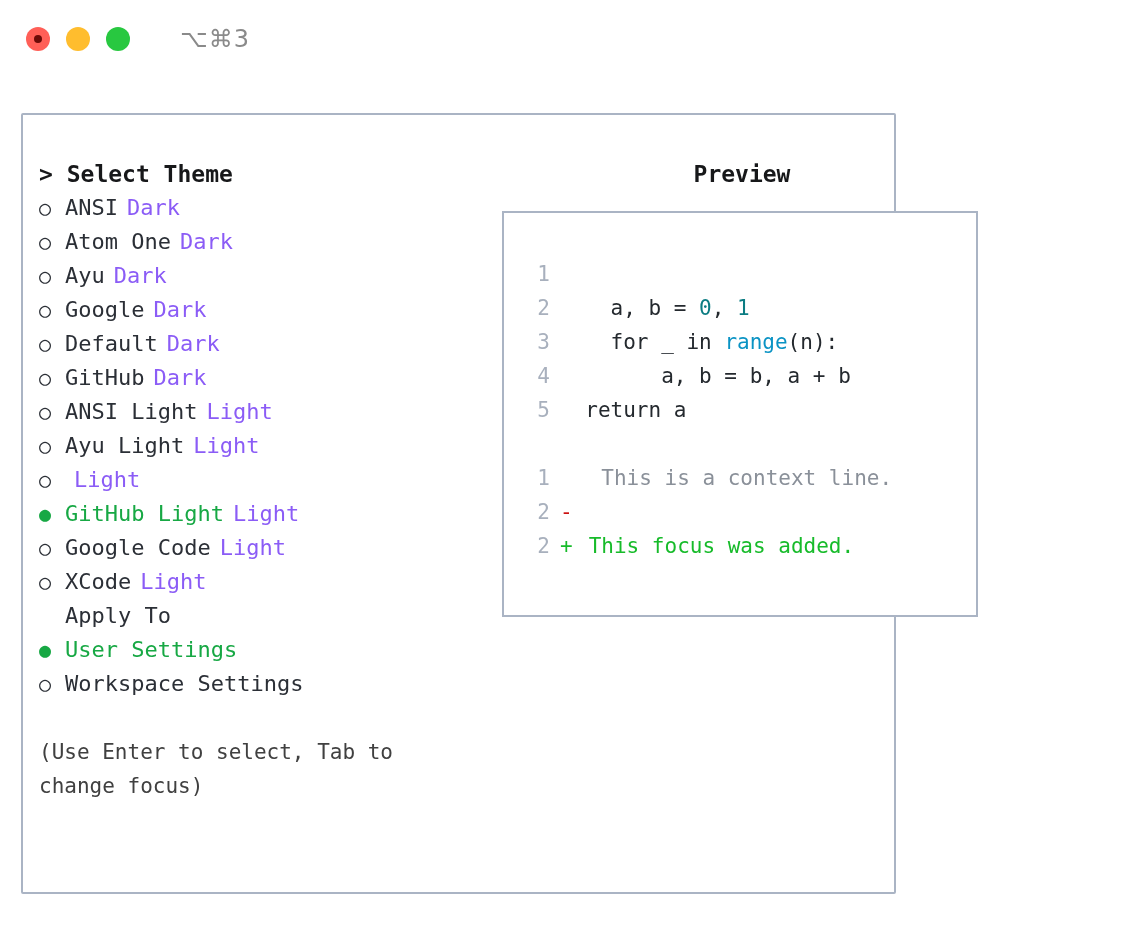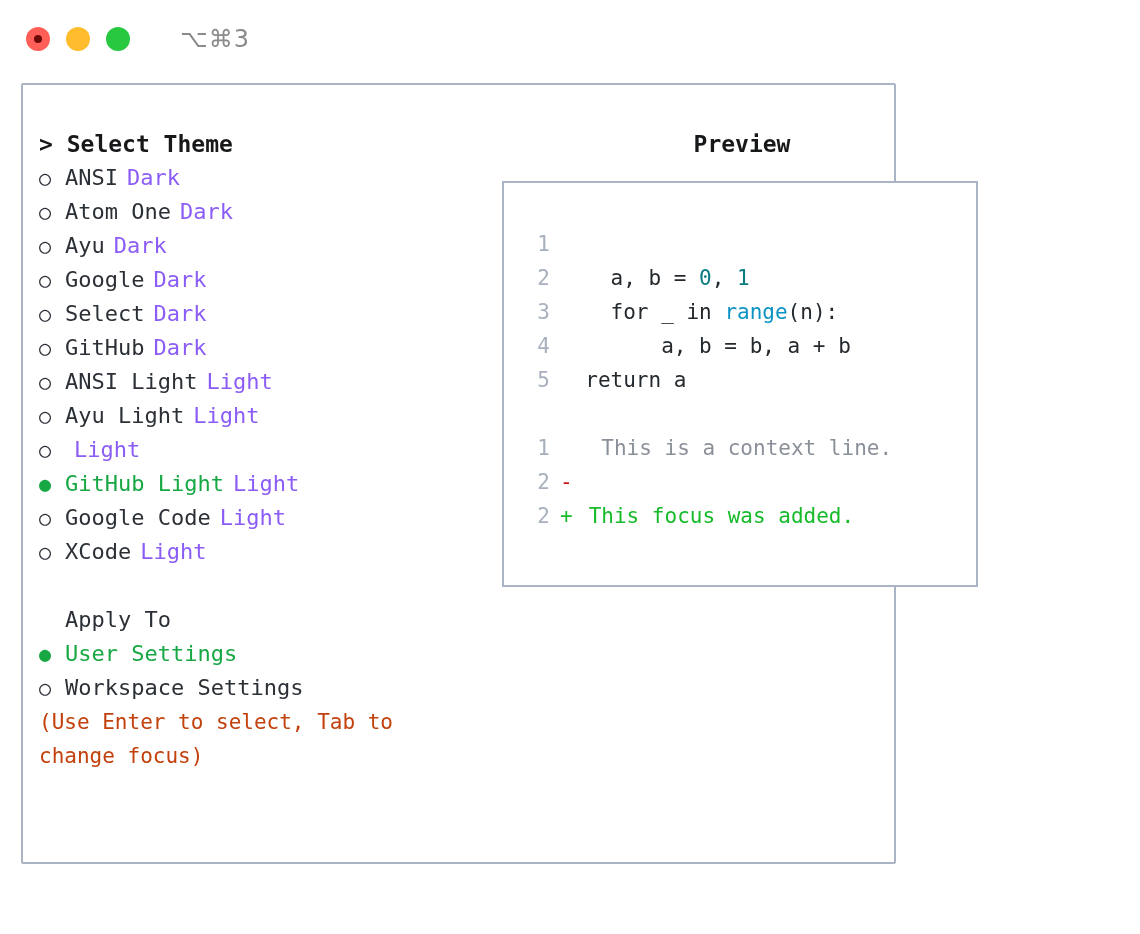--- a/index.html
+++ b/index.html
@@ -56,21 +56,21 @@
     font-size: 24px;
     letter-spacing: 1px;
     color: #8a8a8a;
     font-family: "DejaVu Sans", "Liberation Sans", sans-serif;
     white-space: pre;
   }
 
   
   .panel {
     position: absolute;
-    left: 21px;  top: 83px;
+    left: 21px;  top: 113px;
     width: 875px; height: 781px;
     border: 2px solid #aab4c4;
     border-radius: 2px;
     background: #ffffff;
   }
 
   .panel-inner {
     position: relative;
     width: 100%; height: 100%;
   }
@@ -111,34 +111,35 @@
 
   .theme-name { color: #2b2f36; }
   .theme-row.selected .theme-name { color: #17a844; }
 
   .theme-kind {
     color: #8b5cf6;
     margin-left: 9px;
   }
 
   
-  .apply-block { margin-top: 34px; }
+  .apply-block { }
 
   .apply-head {
     font-size: 22px;
     color: #2b2f36;
     line-height: 34px;
     padding-left: 26px;
     white-space: pre;
   }
 
   .hint {
+    margin-top: 34px;
     font-size: 21px;
     line-height: 34px;
-    color: #c2410c;
+    color: #404040;
     width: 400px;
   }
 
   
   .right-col {
     position: absolute;
     left: 479px; top: 42px;
     width: 480px;
   }
 
@@ -210,21 +211,21 @@
 
       <div class="left-col">
 
         <div class="section-head">&gt; Select Theme</div>
 
         <div class="theme-list" id="theme-list">
             <div class="theme-row"><span class="bullet">○</span><span class="theme-name">ANSI</span><span class="theme-kind">Dark</span></div>
             <div class="theme-row"><span class="bullet">○</span><span class="theme-name">Atom One</span><span class="theme-kind">Dark</span></div>
             <div class="theme-row"><span class="bullet">○</span><span class="theme-name">Ayu</span><span class="theme-kind">Dark</span></div>
             <div class="theme-row"><span class="bullet">○</span><span class="theme-name">Google</span><span class="theme-kind">Dark</span></div>
-            <div class="theme-row"><span class="bullet">○</span><span class="theme-name">Select</span><span class="theme-kind">Dark</span></div>
+            <div class="theme-row"><span class="bullet">○</span><span class="theme-name">Default</span><span class="theme-kind">Dark</span></div>
             <div class="theme-row"><span class="bullet">○</span><span class="theme-name">GitHub</span><span class="theme-kind">Dark</span></div>
             <div class="theme-row"><span class="bullet">○</span><span class="theme-name">ANSI Light</span><span class="theme-kind">Light</span></div>
             <div class="theme-row"><span class="bullet">○</span><span class="theme-name">Ayu Light</span><span class="theme-kind">Light</span></div>
             <div class="theme-row"><span class="bullet">○</span><span class="theme-kind">Light</span></div>
             <div class="theme-row selected"><span class="bullet sel">●</span><span class="theme-name">GitHub Light</span><span class="theme-kind">Light</span></div>
             <div class="theme-row"><span class="bullet">○</span><span class="theme-name">Google Code</span><span class="theme-kind">Light</span></div>
             <div class="theme-row"><span class="bullet">○</span><span class="theme-name">XCode</span><span class="theme-kind">Light</span></div>
           </div>
 
         <div class="apply-block">

